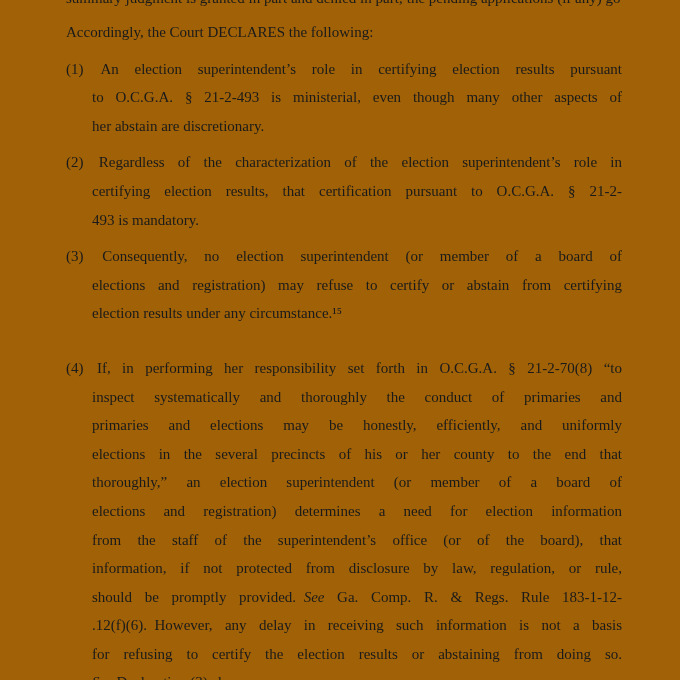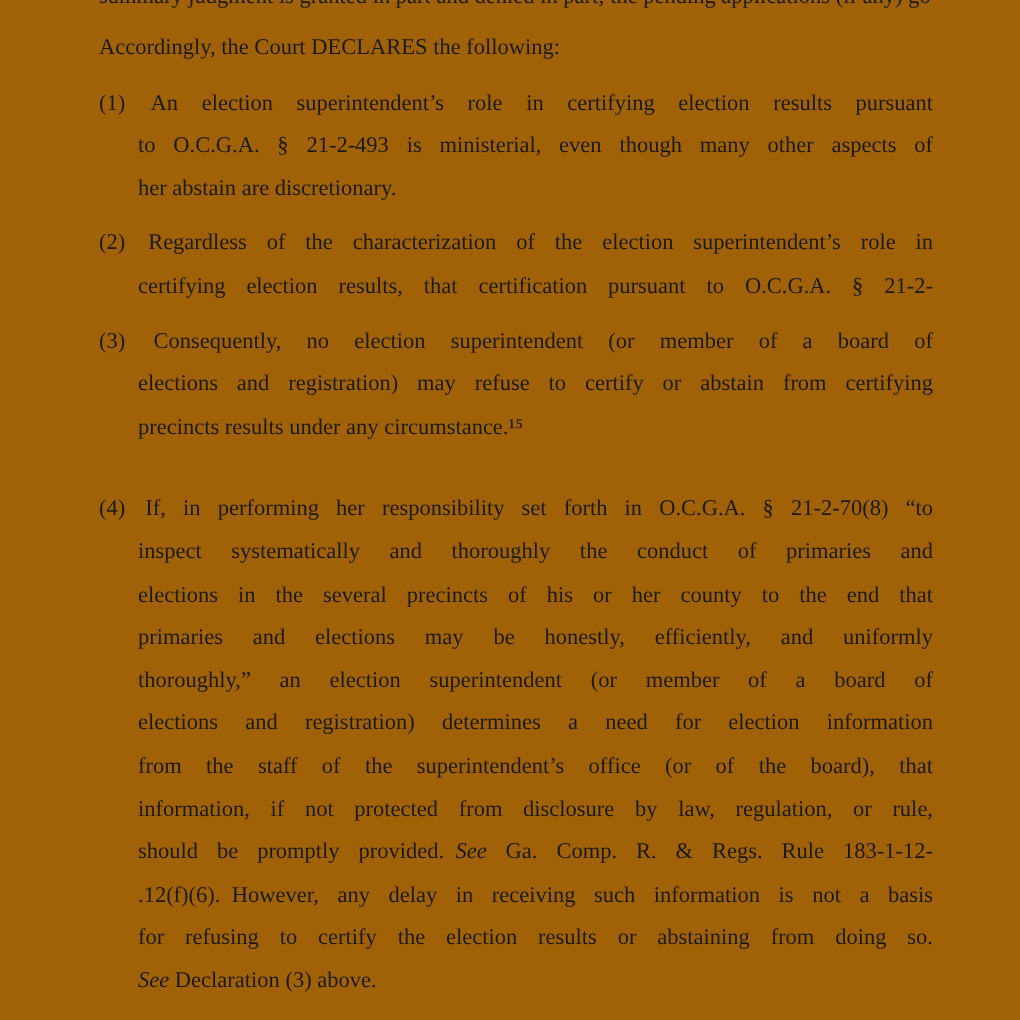--- a/index.html
+++ b/index.html
@@ -73,31 +73,32 @@
     <p class="intro">Accordingly, the Court DECLARES the following:</p>
     <div id="declarations">
         <div class="item">
           <div class="line"><span class="item-number">(1)</span> An election superintendent’s role in certifying election results pursuant</div>
           <div class="line cont">to O.C.G.A. § 21-2-493 is ministerial, even though many other aspects of</div>
           <div class="line cont last">her abstain are discretionary.</div>
         </div>
         <div class="item">
           <div class="line"><span class="item-number">(2)</span> Regardless of the characterization of the election superintendent’s role in</div>
           <div class="line cont">certifying election results, that certification pursuant to O.C.G.A. § 21-2-</div>
+          <div class="line cont last">493 is mandatory.</div>
         </div>
         <div class="item">
           <div class="line"><span class="item-number">(3)</span> Consequently, no election superintendent (or member of a board of</div>
           <div class="line cont">elections and registration) may refuse to certify or abstain from certifying</div>
-          <div class="line cont last">precincts results under any circumstance.¹⁵</div>
+          <div class="line cont last">election results under any circumstance.¹⁵</div>
         </div>
         <div class="item">
           <div class="line"><span class="item-number">(4)</span> If, in performing her responsibility set forth in O.C.G.A. § 21-2-70(8) “to</div>
           <div class="line cont">inspect systematically and thoroughly the conduct of primaries and</div>
+          <div class="line cont">primaries and elections may be honestly, efficiently, and uniformly</div>
           <div class="line cont">elections in the several precincts of his or her county to the end that</div>
-          <div class="line cont">primaries and elections may be honestly, efficiently, and uniformly</div>
           <div class="line cont">thoroughly,” an election superintendent (or member of a board of</div>
           <div class="line cont">elections and registration) determines a need for election information</div>
           <div class="line cont">from the staff of the superintendent’s office (or of the board), that</div>
           <div class="line cont">information, if not protected from disclosure by law, regulation, or rule,</div>
           <div class="line cont">should be promptly provided. <i>See</i> Ga. Comp. R. &amp; Regs. Rule 183-1-12-</div>
           <div class="line cont">.12(f)(6). However, any delay in receiving such information is not a basis</div>
           <div class="line cont">for refusing to certify the election results or abstaining from doing so.</div>
           <div class="line cont last"><i>See</i> Declaration (3) above.</div>
         </div>
       </div>

